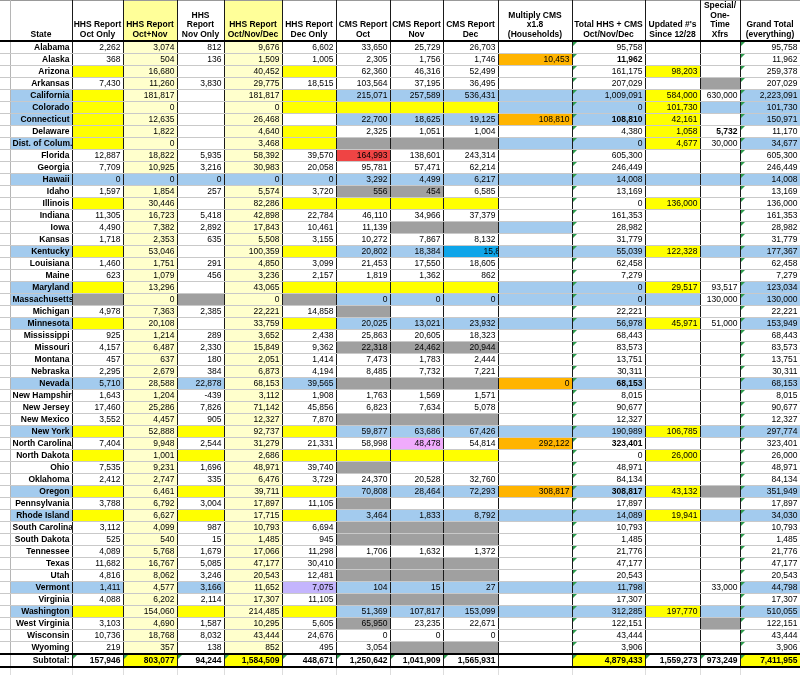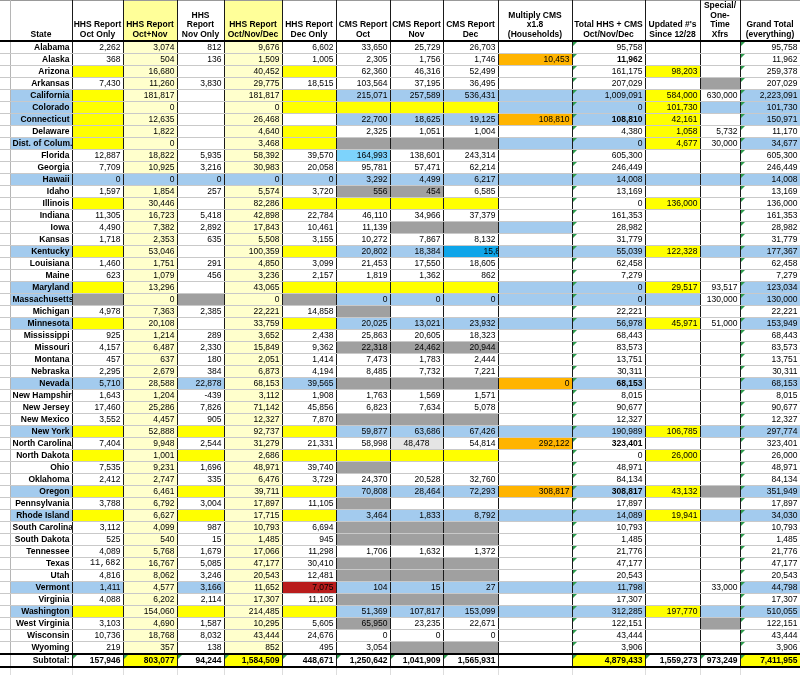--- a/index.html
+++ b/index.html
@@ -203,21 +203,21 @@
         <td style="background: rgb(255, 255, 204);">1,822</td>
         <td style="background: rgb(255, 255, 255);"></td>
         <td style="background: rgb(255, 255, 204);">4,640</td>
         <td style="background: rgb(255, 255, 0);"></td>
         <td style="background: rgb(255, 255, 255);">2,325</td>
         <td style="background: rgb(255, 255, 255);">1,051</td>
         <td style="background: rgb(255, 255, 255);">1,004</td>
         <td style="background: rgb(255, 255, 255);"></td>
         <td class="fx" style="background: rgb(255, 255, 255);">4,380</td>
         <td style="background: rgb(255, 255, 0);">1,058</td>
-        <td style="background: rgb(255, 255, 255);">5,732</td>
+        <td style="background: rgb(255, 255, 255); font-weight: bold;">5,732</td>
         <td class="fx" style="background: rgb(255, 255, 255);">11,170</td>
       </tr>
       <tr>
         <td class="gutter"></td>
         <td class="state" style="background: rgb(163, 203, 238);">Dist. of Colum.</td>
         <td style="background: rgb(255, 255, 0);"></td>
         <td style="background: rgb(255, 255, 204);">0</td>
         <td style="background: rgb(255, 255, 255);"></td>
         <td style="background: rgb(255, 255, 204); text-align: right;">3,468</td>
         <td style="background: rgb(255, 255, 0);"></td>
@@ -231,21 +231,21 @@
         <td class="fx" style="background: rgb(163, 203, 238);">34,677</td>
       </tr>
       <tr>
         <td class="gutter"></td>
         <td class="state" style="background: rgb(255, 255, 255);">Florida</td>
         <td style="background: rgb(255, 255, 255);">12,887</td>
         <td style="background: rgb(255, 255, 204);">18,822</td>
         <td style="background: rgb(255, 255, 255);">5,935</td>
         <td style="background: rgb(255, 255, 204);">58,392</td>
         <td style="background: rgb(255, 255, 255);">39,570</td>
-        <td style="background: #7dd3fc;">164,993</td>
+        <td style="background: #ef4444;">164,993</td>
         <td style="background: rgb(255, 255, 255);">138,601</td>
         <td style="background: rgb(255, 255, 255);">243,314</td>
         <td style="background: rgb(255, 255, 255);"></td>
         <td class="fx" style="background: rgb(255, 255, 255);">605,300</td>
         <td style="background: rgb(255, 255, 255);"></td>
         <td style="background: rgb(255, 255, 255);"></td>
         <td class="fx" style="background: rgb(255, 255, 255);">605,300</td>
       </tr>
       <tr>
         <td class="gutter"></td>
@@ -640,21 +640,21 @@
       </tr>
       <tr>
         <td class="gutter"></td>
         <td class="state" style="background: rgb(255, 255, 255);">North Carolina</td>
         <td style="background: rgb(255, 255, 255);">7,404</td>
         <td style="background: rgb(255, 255, 204);">9,948</td>
         <td style="background: rgb(255, 255, 255);">2,544</td>
         <td style="background: rgb(255, 255, 204);">31,279</td>
         <td style="background: rgb(255, 255, 255);">21,331</td>
         <td style="background: rgb(255, 255, 255);">58,998</td>
-        <td style="background: #e5e5e5; text-align: center;">48,478</td>
+        <td style="background: #f0abfc;">48,478</td>
         <td style="background: rgb(255, 255, 255);">54,814</td>
         <td style="background: rgb(255, 180, 0);">292,122</td>
         <td class="bold fx" style="background: rgb(255, 255, 255);">323,401</td>
         <td style="background: rgb(255, 255, 255);"></td>
         <td style="background: rgb(255, 255, 255);"></td>
         <td class="fx" style="background: rgb(255, 255, 255);">323,401</td>
       </tr>
       <tr>
         <td class="gutter"></td>
         <td class="state" style="background: rgb(255, 255, 255);">North Dakota</td>
@@ -804,21 +804,21 @@
         <td style="background: rgb(255, 255, 255);">1,372</td>
         <td style="background: rgb(255, 255, 255);"></td>
         <td class="fx" style="background: rgb(255, 255, 255);">21,776</td>
         <td style="background: rgb(255, 255, 255);"></td>
         <td style="background: rgb(255, 255, 255);"></td>
         <td class="fx" style="background: rgb(255, 255, 255);">21,776</td>
       </tr>
       <tr>
         <td class="gutter"></td>
         <td class="state" style="background: rgb(255, 255, 255);">Texas</td>
-        <td style="background: rgb(255, 255, 255); font-family: Liberation Mono, monospace;">11,682</td>
+        <td style="background: rgb(255, 255, 255);">11,682</td>
         <td style="background: rgb(255, 255, 204);">16,767</td>
         <td style="background: rgb(255, 255, 255);">5,085</td>
         <td style="background: rgb(255, 255, 204);">47,177</td>
         <td style="background: rgb(255, 255, 255);">30,410</td>
         <td style="background: rgb(160, 160, 160);"></td>
         <td style="background: rgb(160, 160, 160);"></td>
         <td style="background: rgb(160, 160, 160);"></td>
         <td style="background: rgb(255, 255, 255);"></td>
         <td class="fx" style="background: rgb(255, 255, 255);">47,177</td>
         <td style="background: rgb(255, 255, 255);"></td>
@@ -842,21 +842,21 @@
         <td style="background: rgb(255, 255, 255);"></td>
         <td class="fx" style="background: rgb(255, 255, 255);">20,543</td>
       </tr>
       <tr>
         <td class="gutter"></td>
         <td class="state" style="background: rgb(163, 203, 238);">Vermont</td>
         <td style="background: rgb(163, 203, 238);">1,411</td>
         <td style="background: rgb(255, 255, 204);">4,577</td>
         <td style="background: rgb(163, 203, 238);">3,166</td>
         <td style="background: rgb(255, 255, 204); padding-left: 8px;">11,652</td>
-        <td style="background: #b91c1c; margin-left: 32px;">7,075</td>
+        <td style="background: #c4b5fd; margin-left: 32px;">7,075</td>
         <td style="background: rgb(163, 203, 238);">104</td>
         <td style="background: rgb(163, 203, 238);">15</td>
         <td style="background: rgb(163, 203, 238);">27</td>
         <td style="background: rgb(163, 203, 238);"></td>
         <td class="fx" style="background: rgb(163, 203, 238);">11,798</td>
         <td style="background: rgb(255, 255, 255);"></td>
         <td style="background: rgb(255, 255, 255);">33,000</td>
         <td class="fx" style="background: rgb(163, 203, 238);">44,798</td>
       </tr>
       <tr>

